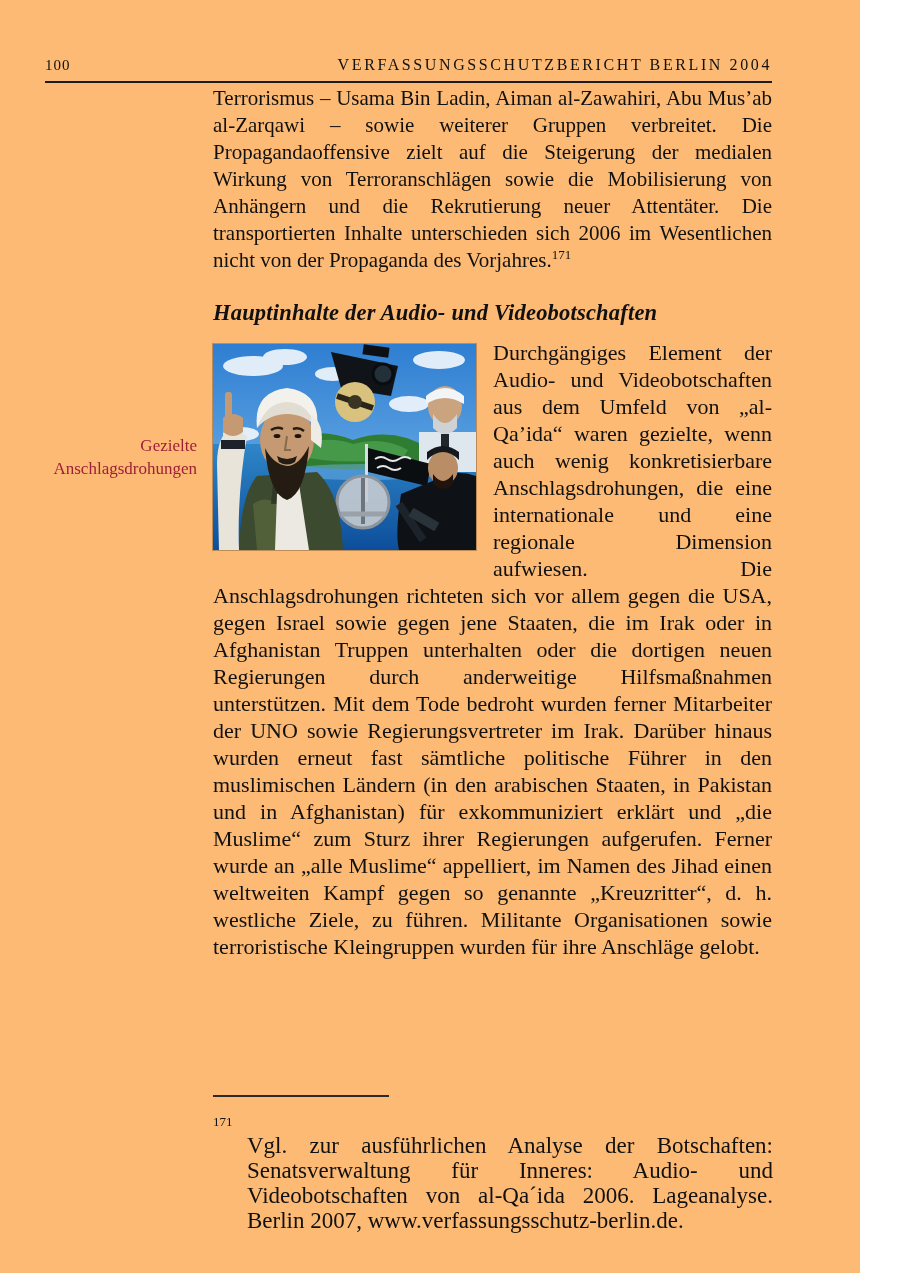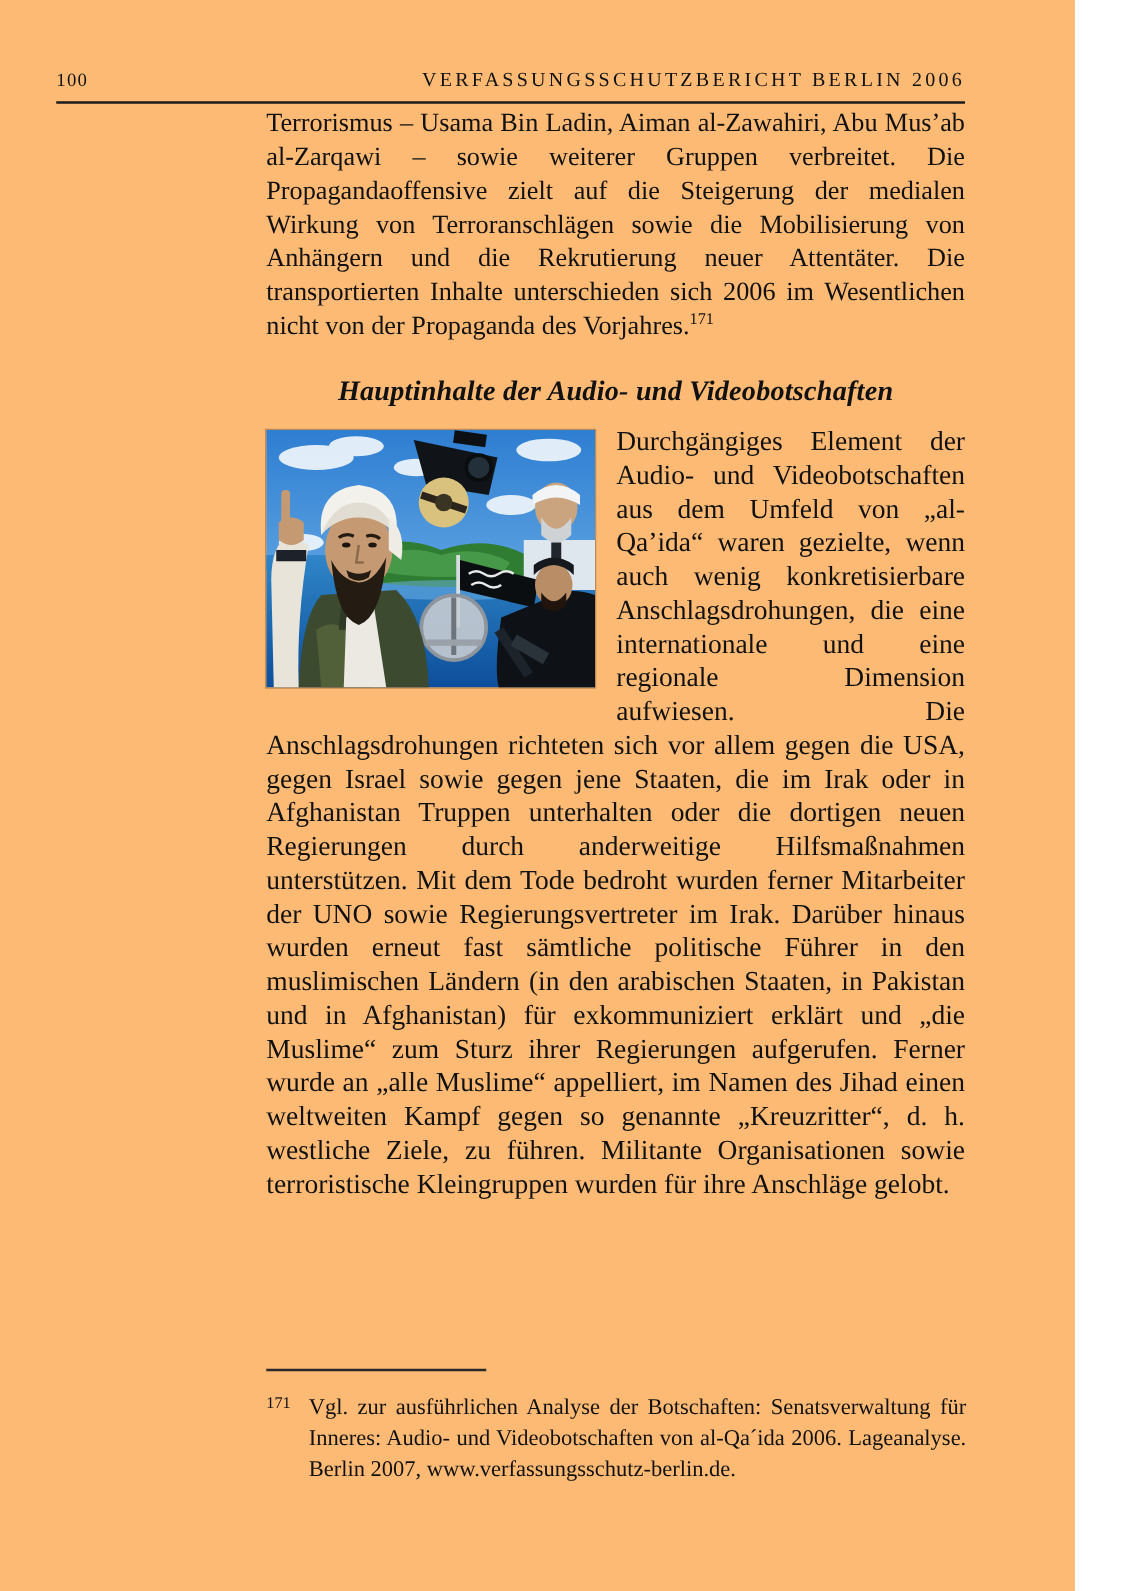--- a/index.html
+++ b/index.html
@@ -55,21 +55,20 @@
     font-size: 13px;
     line-height: 0;
     vertical-align: super;
   }
   .section-heading {
     font-size: 22.5px;
     font-weight: bold;
     font-style: italic;
     margin: 26px 0 13px 0;
     letter-spacing: 0.2px;
-    text-align: center;
   }
   .figure-paragraph {
     font-size: 22px;
     line-height: 27px;
     text-align: justify;
     margin: 0;
   }
   .collage {
     float: left;
     width: 263px;
@@ -107,35 +106,37 @@
     display: flex;
     align-items: flex-start;
   }
   .footnote-number {
     flex: 0 0 34px;
     font-size: 13px;
     padding-top: 1px;
   }
   .footnote-text {
     flex: 1;
-    font-size: 18px;
+    font-size: 23px;
     line-height: 25px;
     text-align: justify;
+    margin-top: 20px;
   }
 </style>
 </head>
 <body>
 
 <div id="page">
 
   <div class="page-header">
     <span class="page-number">100</span>
-    <span class="header-title">VERFASSUNGSSCHUTZBERICHT BERLIN 2006</span>
+    <span class="header-title">VERFASSUNGSSCHUTZBERICHT BERLIN 2004</span>
   </div>
 
+  <div class="margin-note" style="color: rgb(158, 31, 56);">Gezielte Anschlagsdrohungen</div>
 
   <div class="content">
 
     <p class="body-paragraph"><span>Terrorismus – Usama Bin Ladin, Aiman al-Zawahiri, Abu Mus’ab al-Zarqawi – sowie weiterer Gruppen verbreitet. Die Propagandaoffensive zielt auf die Steigerung der medialen Wirkung von Terroranschlägen sowie die Mobilisierung von Anhängern und die Rekrutierung neuer Attentäter. Die transportierten Inhalte unterschieden sich 2006 im Wesentlichen nicht von der Propaganda des Vorjahres.</span><sup>171</sup></p>
 
     <h2 class="section-heading">Hauptinhalte der Audio- und Videobotschaften</h2>
 
     <div>
 
       <svg class="collage" viewBox="0 0 263 206" aria-hidden="true">

